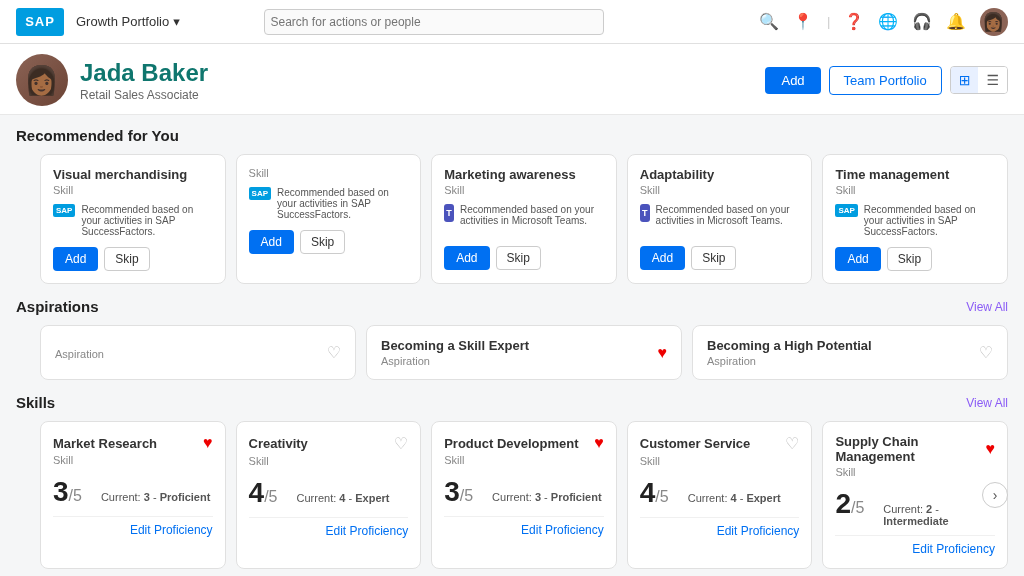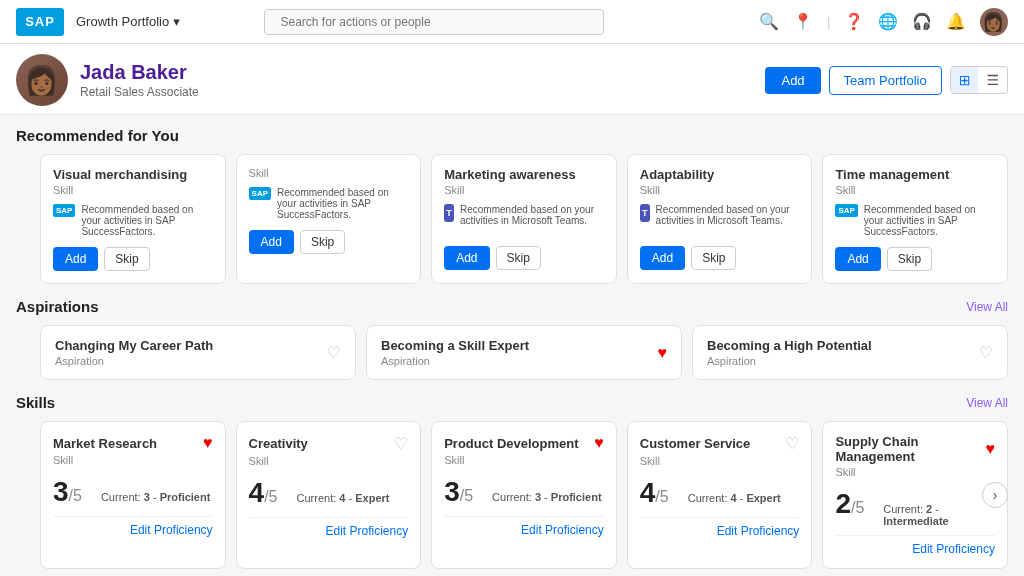--- a/index.html
+++ b/index.html
@@ -3,29 +3,29 @@
   <meta charset="utf-8">
   <style>
     * { box-sizing: border-box; margin: 0; padding: 0; }
     body { font-family: '72', Arial, sans-serif; background: #f5f6f7; font-size: 13px; color: #333; width: 1024px; height: 576px; overflow: hidden; }
 
     
     .header { background: #fff; border-bottom: 1px solid #e0e0e0; padding: 0 16px; height: 44px; display: flex; align-items: center; gap: 12px; }
     .sap-logo { width: 48px; height: 28px; background: #009de0; border-radius: 3px; display: flex; align-items: center; justify-content: center; color: #fff; font-weight: 900; font-size: 13px; letter-spacing: 1px; flex-shrink: 0; }
     .growth-portfolio { display: flex; align-items: center; gap: 4px; font-size: 13px; color: #333; cursor: pointer; }
     .search-bar { flex: 1; max-width: 340px; margin: 0 auto; position: relative; }
-    .search-bar input { width: 100%; padding: 5px 30px 5px 16px; border: 1px solid #ccc; border-radius: 4px; font-size: 12px; color: #888; background: #fafafa; }
+    .search-bar input { width: 100%; padding: 5px 30px 5px 6px; border: 1px solid #ccc; border-radius: 4px; font-size: 12px; color: #888; background: #fafafa; }
     .header-icons { display: flex; align-items: center; gap: 14px; margin-left: auto; color: #555; }
     .header-icon { cursor: pointer; font-size: 16px; }
     .avatar-circle { width: 28px; height: 28px; border-radius: 50%; background: #8b6355; display: flex; align-items: center; justify-content: center; overflow: hidden; }
 
     
     .profile-bar { background: #fff; padding: 10px 16px 8px 16px; display: flex; align-items: center; border-bottom: 1px solid #e8e8e8; }
     .avatar-large { width: 52px; height: 52px; border-radius: 50%; background: linear-gradient(135deg, #8b6355 0%, #6b4335 100%); display: flex; align-items: center; justify-content: center; font-size: 22px; color: #fff; flex-shrink: 0; margin-right: 12px; }
-    .profile-info h2 { font-size: 20px; font-weight: 600; color: #4c1d95; }
+    .profile-info h2 { font-size: 24px; font-weight: 600; color: #0f766e; }
     .profile-info span { font-size: 12px; color: #666; }
     .profile-actions { margin-left: auto; display: flex; gap: 8px; align-items: center; }
     .btn-primary { background: #0070f2; color: #fff; border: none; border-radius: 4px; padding: 6px 16px; font-size: 13px; cursor: pointer; font-weight: 500; }
     .btn-secondary { background: #fff; color: #0070f2; border: 1px solid #0070f2; border-radius: 4px; padding: 6px 14px; font-size: 13px; cursor: pointer; }
     .view-toggle { display: flex; border: 1px solid #ccc; border-radius: 4px; overflow: hidden; }
     .view-btn { padding: 5px 8px; background: #fff; border: none; cursor: pointer; font-size: 14px; color: #555; }
     .view-btn.active { background: #e8f0ff; color: #0070f2; }
 
     
     .main { padding: 12px 16px; overflow-y: auto; height: calc(576px - 44px - 70px); }
@@ -187,21 +187,20 @@
   </div>
     </div>
 
   <div class="section-header">
     <span class="section-title">Aspirations</span>
     <a class="view-all">View All</a>
   </div>
   <div class="cards-row" id="aspirations-cards">
       <div class="aspiration-card">
     <div class="aspiration-text">
-      <div class="title">Changing My Career Path</div>
       <div class="sub">Aspiration</div>
     </div>
     <span class="heart empty">♡</span>
   </div>
       <div class="aspiration-card">
     <div class="aspiration-text">
       <div class="title">Becoming a Skill Expert</div>
       <div class="sub">Aspiration</div>
     </div>
     <span class="heart filled">♥</span>

